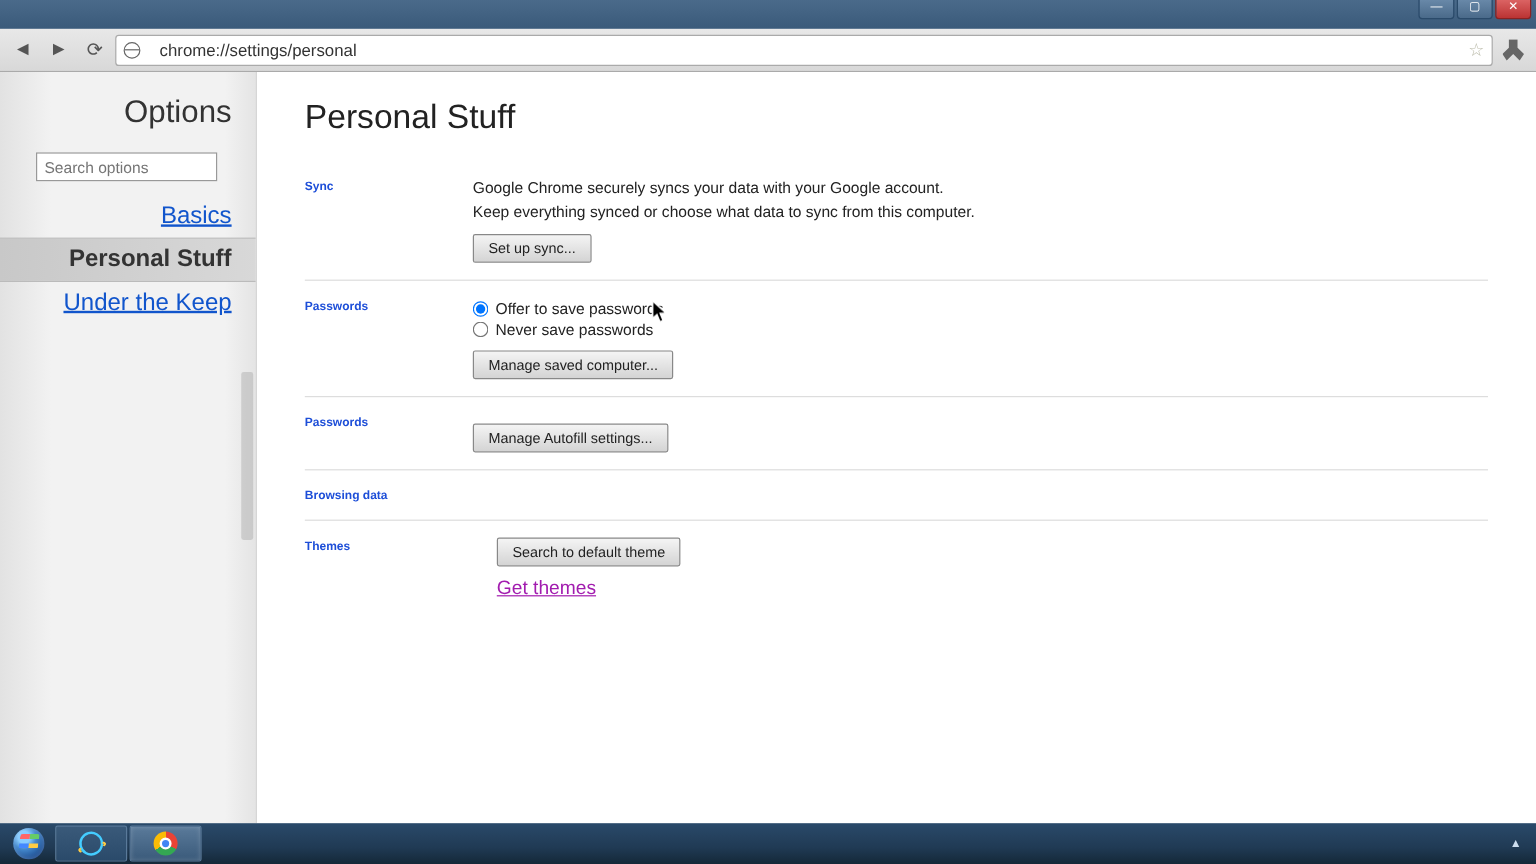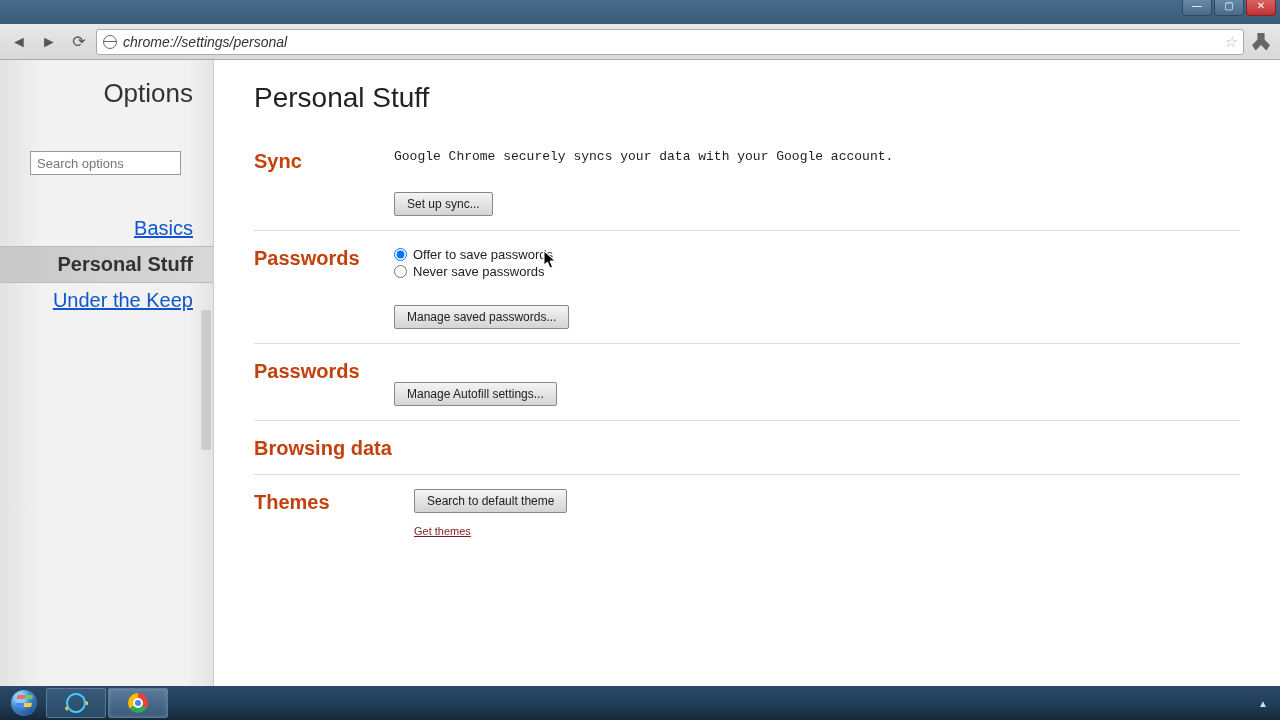--- a/index.html
+++ b/index.html
@@ -10,49 +10,49 @@
 .win-controls { position: absolute; right: 4px; top: -2px; display: flex; }
 .win-btn { width: 30px; height: 18px; margin-left: 2px; background: linear-gradient(#6a8aaa,#4a6a8a); border: 1px solid #2a4a6a; border-radius: 0 0 3px 3px; color: #fff; font-size: 10px; text-align: center; line-height: 14px; cursor: pointer; }
 .win-btn.close { background: linear-gradient(#d66,#b33); border-color: #822; }
 
 
 .tabstrip { height: 0; position: relative; }
 
 
 .toolbar { height: 36px; background: linear-gradient(#e8e8e8,#d8d8d8); border-bottom: 1px solid #aaa; display: flex; align-items: center; padding: 0 6px; gap: 4px; }
 .tbtn { width: 26px; height: 26px; border-radius: 3px; display:flex; align-items:center; justify-content:center; color:#555; font-size:16px; cursor:pointer; }
-.omnibox { flex: 1; height: 26px; border: 1px solid #aaa; border-radius: 3px; background: #fff; display: flex; align-items: center; padding: 0 6px; gap: 6px; font-size: 14px; color: #333; font-style: italic; }
+.omnibox { flex: 1; height: 26px; border: 1px solid #aaa; border-radius: 3px; background: #fff; display: flex; align-items: center; padding: 0 6px; gap: 16px; font-size: 14px; color: #333; }
 .omnibox .globe { width:14px; height:14px; border:1px solid #666; border-radius:50%; position:relative; }
 .omnibox .globe::before { content:""; position:absolute; left:0; right:0; top:45%; border-top:1px solid #666; }
 .omnibox .star { color:#bba; font-size:15px; margin-left:auto; cursor:pointer; }
 .wrench { width:18px; height:18px; background:#666; clip-path: polygon(30% 0,70% 0,70% 40%,100% 70%,80% 100%,50% 70%,20% 100%,0 70%,30% 40%); }
 
 
 .content { display:flex; height: calc(720px - 24px - 36px - 34px); }
-.sidebar { width: 214px; border-right: 1px solid #ccc; background: linear-gradient(90deg,#e2e2e2,#f2f2f2 20%,#f2f2f2 88%,#e4e4e4); display:flex; flex-direction:column; padding-top: 18px; position:relative;gap:24px; }
+.sidebar { width: 214px; border-right: 1px solid #ccc; background: linear-gradient(90deg,#e2e2e2,#f2f2f2 20%,#f2f2f2 88%,#e4e4e4); display:flex; flex-direction:column; padding-top: 18px; position:relative; }
 .sidebar h2 { text-align:right; padding-right: 20px; font-size: 26px; font-weight: normal; color:#333; margin-bottom: 18px; }
 .search-wrap { padding: 0 32px 12px 30px; }
 .search-wrap input { width:100%; height:24px; border:1px solid #999; padding:0 6px; font-size:13px; }
 .nav { display:flex; flex-direction:column; }
 .nav a { text-align:right; padding: 6px 20px 6px 0; font-size: 20px; color: #1155cc; text-decoration: underline; cursor:pointer; }
 .nav a.active { background: linear-gradient(90deg,#c8c8c8,#d8d8d8); color:#333; text-decoration:none; font-weight:bold; border-top:1px solid #bbb; border-bottom:1px solid #bbb; }
 .sidebar-handle { position:absolute; right:-1px; top:0; bottom:0; width:6px; cursor:col-resize; }
 .sidebar-track { position:absolute; right:2px; top:40%; width:10px; height:140px; background:rgba(0,0,0,0.12); border-radius:2px; }
 
 .main { flex:1; padding: 22px 40px; overflow:auto; }
 .main h1 { font-size: 28px; font-weight: normal; color:#222; margin-bottom: 20px; }
 .section { display:flex; padding: 14px 0; border-bottom: 1px solid #ddd; }
 .section:last-child { border-bottom:none;gap:20px; }
-.sec-label { width: 140px; font-size: 20px; font-weight: bold; color:#c2410c; padding-top: 2px; }
+.sec-label { width: 140px; font-size: 10px; font-weight: bold; color:#1d4ed8; padding-top: 2px; }
 .sec-body { flex:1; font-size: 13px; color:#222; }
-.sec-body p { margin-bottom: 2px; line-height: 1.35; font-family: Liberation Mono, monospace; }
+.sec-body p { margin-bottom: 2px; line-height: 1.35; }
 .sec-body .radio-row, .sec-body .check-row { display:flex; align-items:center; gap:6px; margin: 2px 0; }
 .sec-body .radio-row input, .sec-body .check-row input { margin:0; }
-.btn { display:inline-block; margin-top: 24px; padding: 4px 12px; font-size: 12px; color:#222; background: linear-gradient(#f4f4f4,#d4d4d4); border:1px solid #888; border-radius:2px; cursor:pointer; }
-.link { color:#7f1d1d; text-decoration: underline; font-size:11px; cursor:pointer; }
+.btn { display:inline-block; margin-top: 8px; padding: 4px 12px; font-size: 12px; color:#222; background: linear-gradient(#f4f4f4,#d4d4d4); border:1px solid #888; border-radius:2px; cursor:pointer; }
+.link { color:#a21caf; text-decoration: underline; font-size:16px; cursor:pointer; }
 
 
 .cursor { position: fixed; width: 14px; height: 20px; pointer-events: none; z-index: 9999; }
 .cursor svg { width:100%; height:100%; filter: drop-shadow(0 0 1px #fff); }
 
 
 .taskbar { position: fixed; bottom:0; left:0; right:0; height:34px; background: linear-gradient(#2a4a6a,#203a54 60%,#142838); display:flex; align-items:center; padding:0 4px; gap:2px; }
 .start { width:40px; height:30px; display:flex; align-items:center; justify-content:center; cursor:pointer; }
 .orb { width:26px; height:26px; border-radius:50%; background: radial-gradient(circle at 35% 30%, #8cf 0 20%, #48c 40%, #026 100%); box-shadow: inset 0 0 4px #fff4; position:relative; }
 .orb::after { content:""; position:absolute; inset:5px; background:
@@ -112,36 +112,37 @@
     <div class="sidebar-handle"></div>
   </div>
 
   <div class="main">
     <h1>Personal Stuff</h1>
 
     <div class="section">
       <div class="sec-label">Sync</div>
       <div class="sec-body">
         <p>Google Chrome securely syncs your data with your Google account.</p>
+        <p>Keep everything synced or choose what data to sync from this computer.</p>
         <button class="btn">Set up sync...</button>
       </div>
     </div>
 
     <div class="section">
       <div class="sec-label">Passwords</div>
       <div class="sec-body">
         <div class="radio-row">
           <input type="radio" name="pw" checked="" style="">
           <span>Offer to save passwords</span>
         </div>
         <div class="radio-row">
           <input type="radio" name="pw" style="">
           <span>Never save passwords</span>
         </div>
-        <button class="btn">Manage saved passwords...</button>
+        <button class="btn">Manage saved computer...</button>
       </div>
     </div>
 
     <div class="section">
       <div class="sec-label">Passwords</div>
       <div class="sec-body">
         <button class="btn">Manage Autofill settings...</button>
       </div>
     </div>
 

